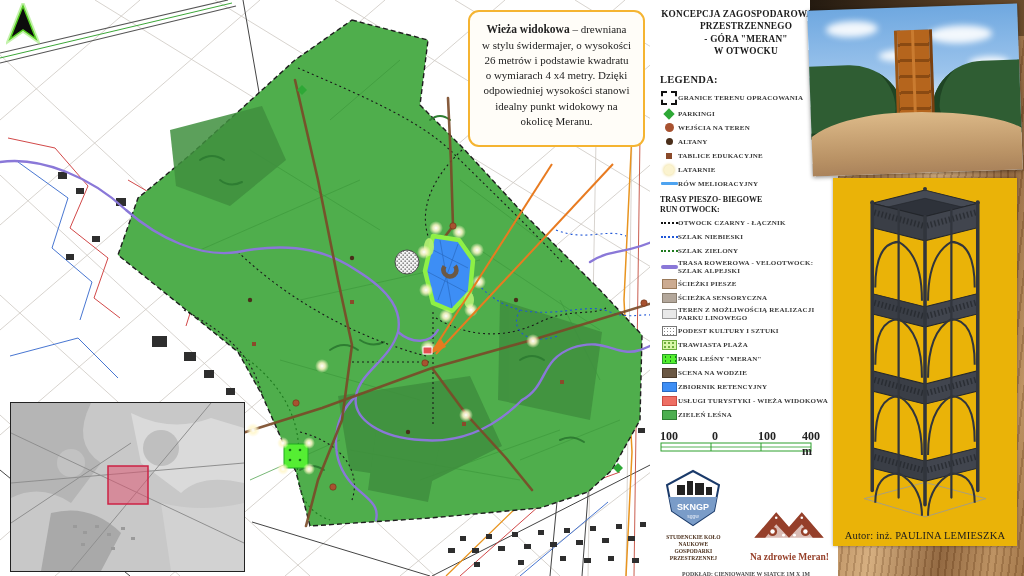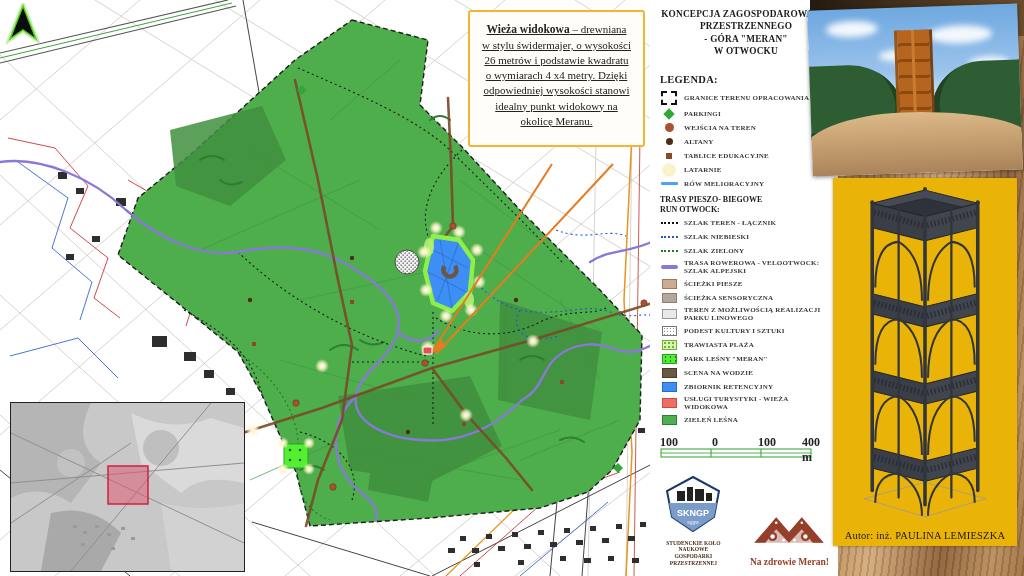--- a/index.html
+++ b/index.html
@@ -7,21 +7,21 @@
          font-family:"Liberation Serif",serif;}
   .abs{position:absolute;}
 
   
   #legend-panel{left:650px;top:0;width:188px;height:576px;background:#fff;box-sizing:border-box;
                 padding:8px 6px 0 10px;z-index:5;}
   .poster-title{font-weight:bold;font-size:9.3px;line-height:1.32;text-align:center;color:#1c1c1c;
                 letter-spacing:.2px;margin-bottom:9px;}
   .poster-title span{display:block;}
   .legend-heading{font-weight:bold;font-size:10.5px;color:#1c1c1c;margin:17px 0 6px 0;letter-spacing:.3px;}
-  .lrow{display:flex;align-items:center;gap:6px;margin:3px 0;min-height:11px;}
+  .lrow{display:flex;align-items:center;margin:3px 0;min-height:11px;}
   .llab{font-weight:bold;font-size:7px;line-height:1.15;color:#3a3a3a;letter-spacing:.2px;}
   .sw{width:18px;flex:none;display:flex;align-items:center;justify-content:center;}
   .sw-dash{width:12px;height:10px;border:2px dashed #111;}
   .sw-diamond{width:8px;height:8px;background:#2ea836;transform:rotate(45deg);}
   .sw-c-rust{width:9px;height:9px;border-radius:50%;background:#a85230;}
   .sw-c-dbrown{width:7px;height:7px;border-radius:50%;background:#4a2e1a;}
   .sw-sq-brown{width:6px;height:6px;background:#8a4a2a;}
   .sw-c-cream{width:10px;height:10px;border-radius:50%;background:#fbf3cf;box-shadow:0 0 3px 1px #f2e3a6;}
   .sw-ln-blue{width:17px;height:3px;background:#4da3f0;border-radius:1px;}
   .sw-dot-black{width:17px;height:0;border-top:2px dotted #111;}
@@ -80,22 +80,22 @@
   .ptower:after{content:"";position:absolute;left:45%;top:0;bottom:0;width:3px;background:#c97b30;}
 
   
   #drawing-panel{left:833px;top:178px;width:184px;height:368px;background:#eab308;z-index:7;
                  box-shadow:0 0 3px rgba(0,0,0,.35);}
   #author-line{position:absolute;left:0;right:0;bottom:5px;text-align:center;
                font-size:10.5px;color:#1c1c1c;letter-spacing:.2px;}
 
   
   #info-box{left:468px;top:10px;width:177px;box-sizing:border-box;z-index:8;
-            background:#fffdf8;border:2.5px solid #f5b431;border-radius:3px;
-            padding:10px 12px 16px 12px;text-align:center;font-size:11px;line-height:1.38;color:#222;text-decoration:underline;}
+            background:#fffdf8;border:2.5px solid #f5b431;border-radius:11px;
+            padding:10px 12px 16px 12px;text-align:center;font-size:11px;line-height:1.38;color:#222;}
   #info-box b{font-size:11.5px;}
 
   
   #inset-map{left:10px;top:402px;width:233px;height:168px;background:#c8c8c8;border:1px solid #222;z-index:6;}
 
   
   #north-arrow{left:6px;top:3px;z-index:9;}
 </style>
 </head>
 <body>
@@ -456,21 +456,21 @@
 
     <div class="trails-heading">
       <span>TRASY PIESZO- BIEGOWE</span>
       <span>RUN OTWOCK:</span>
     </div>
 
     <div class="lrow">
         <span class="sw">
           <span class="sw-dot-black"></span>
         </span>
-        <span class="llab">SZLAK TEREN - ŁĄCZNIK</span>
+        <span class="llab">OTWOCK CZARNY - ŁĄCZNIK</span>
       </div>
     <div class="lrow">
         <span class="sw">
           <span class="sw-dot-blue"></span>
         </span>
         <span class="llab">SZLAK NIEBIESKI</span>
       </div>
     <div class="lrow">
         <span class="sw">
           <span class="sw-dot-green"></span>

